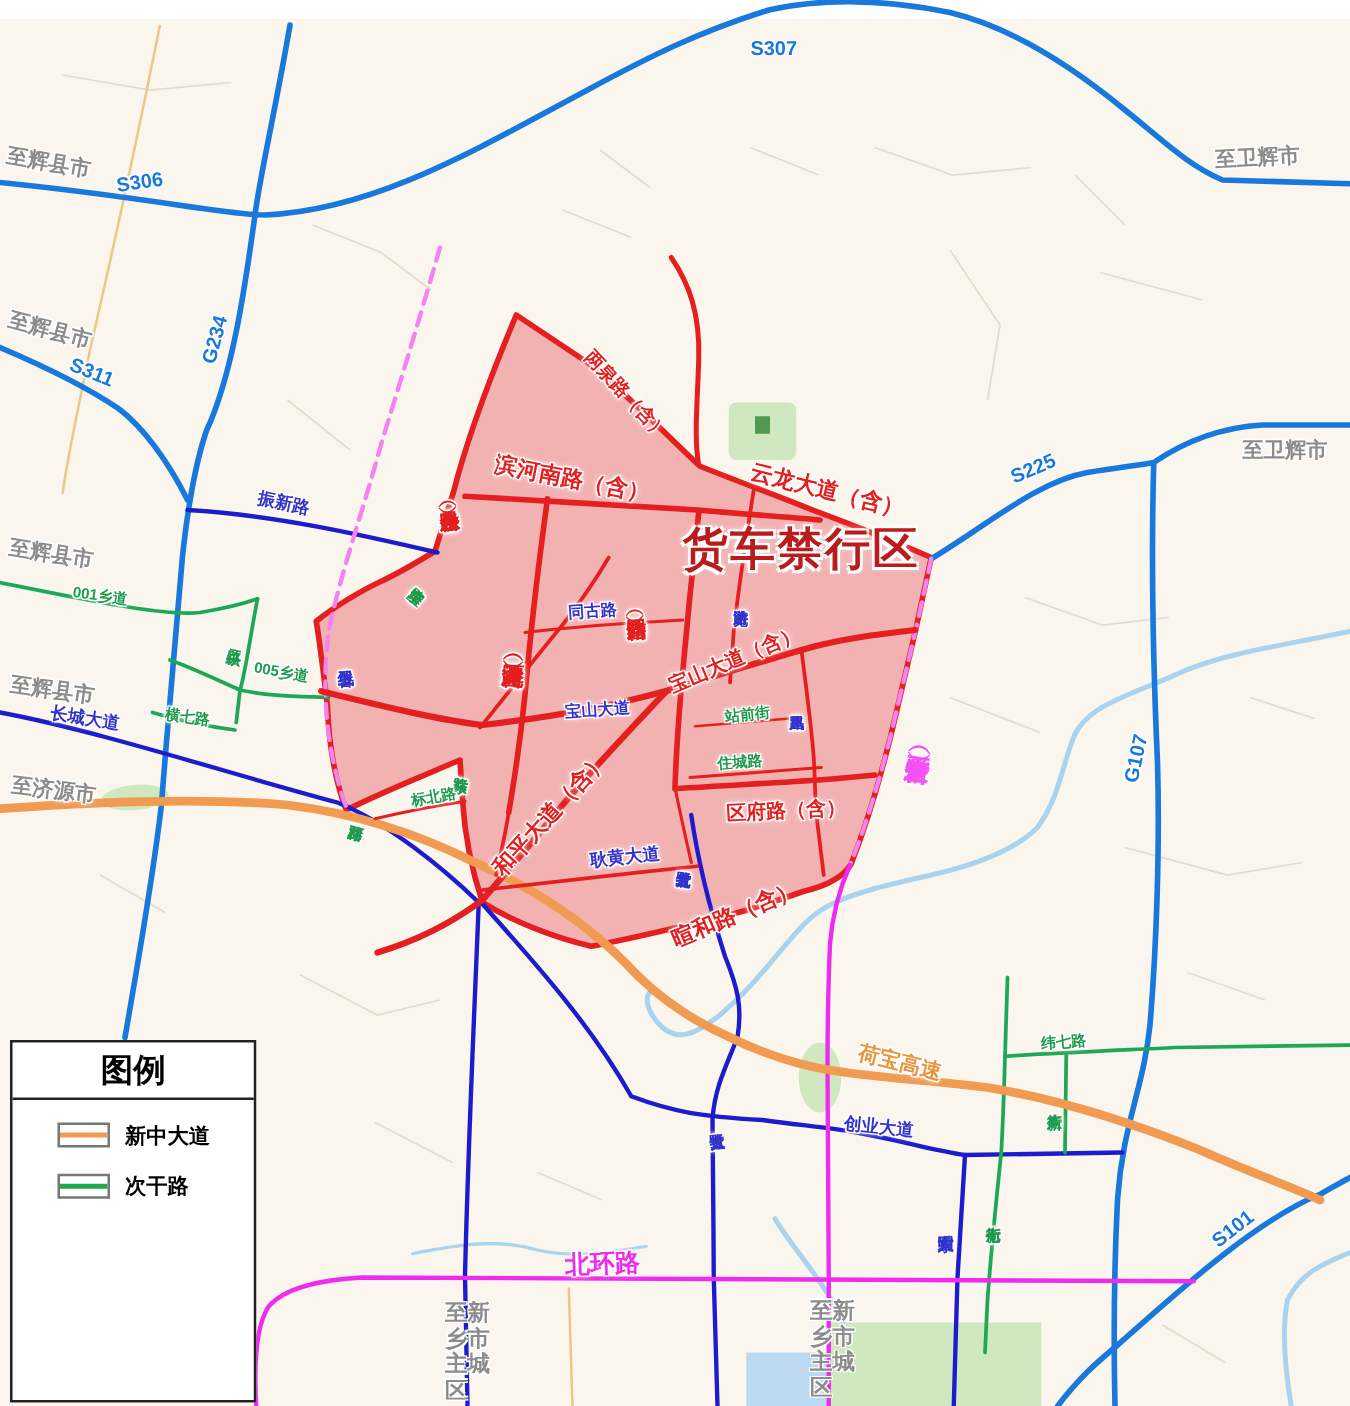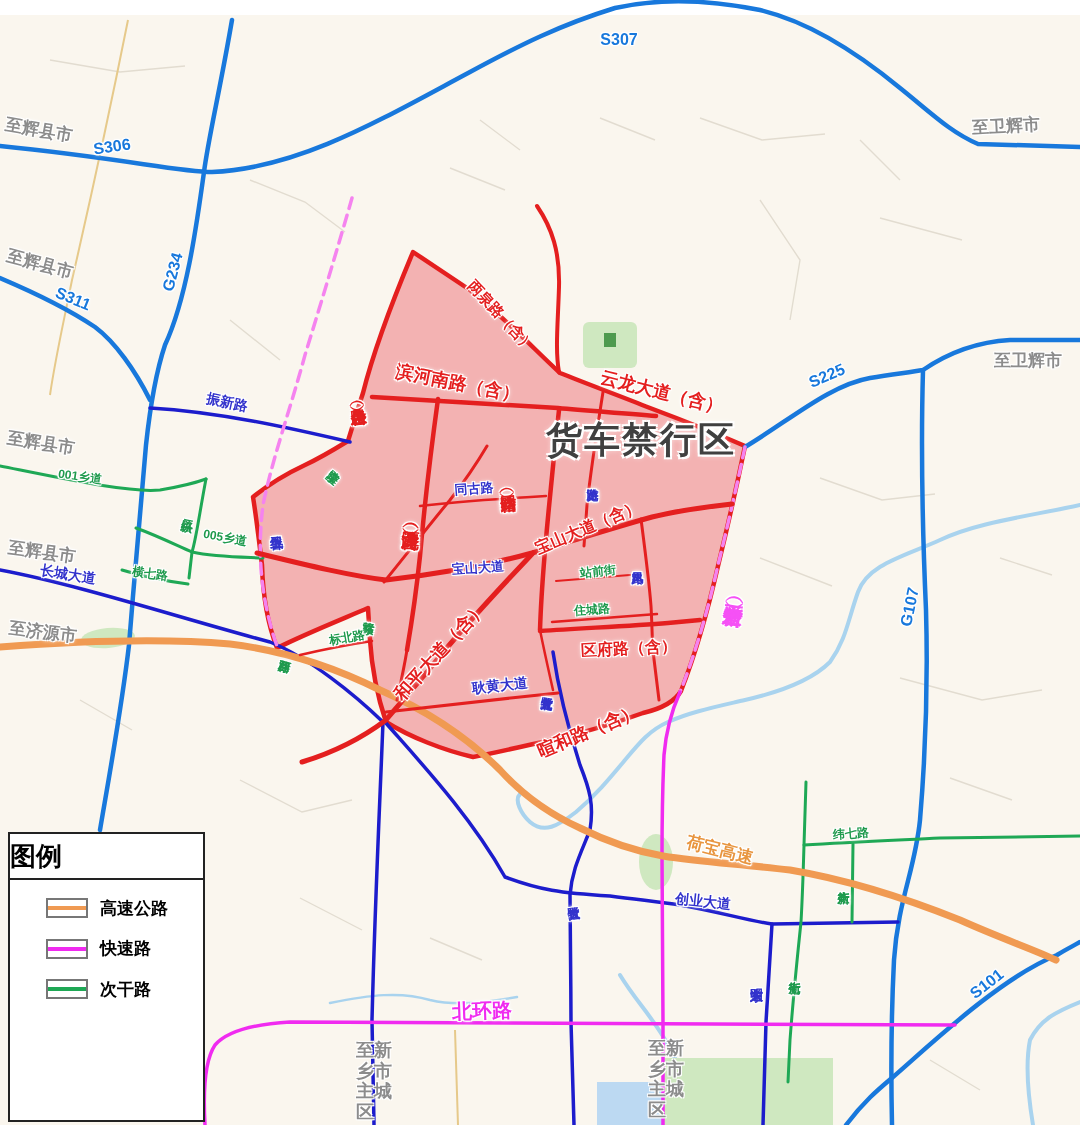--- a/index.html
+++ b/index.html
@@ -13,28 +13,28 @@
   .red-lg{color:#e41f1f;font-size:18px;}
   .red-md{color:#e41f1f;font-size:16px;}
   .red-sm{color:#e41f1f;font-size:15px;}
   .navy{color:#3333cc;font-size:14px;}
   .navy-sm{color:#3333cc;font-size:12px;}
   .grn{color:#1e9a4d;font-size:12px;}
   .mag{color:#f02bf0;font-size:17px;}
   .mag-lg{color:#f551f5;font-size:20px;}
   .org{color:#e8953f;font-size:17px;}
   .gray{color:#8c8c8c;font-size:17px;}
-  .title{color:#404040;font-size:36px;letter-spacing:2px;
+  .title{color:#b91c1c;font-size:36px;letter-spacing:2px;
          text-shadow:-2px -2px 0 #fff,2px -2px 0 #fff,-2px 2px 0 #fff,2px 2px 0 #fff,0 0 6px #fff;}
   .vblock{position:absolute;width:42px;white-space:normal;line-height:1.15;font-weight:bold;color:#8c8c8c;
           font-size:18px;text-shadow:-1px -1px 0 #fff,1px -1px 0 #fff,-1px 1px 0 #fff,1px 1px 0 #fff;}
   
   #legend{position:absolute;left:8px;top:832px;width:197px;height:290px;background:#ffffff;
           border:2px solid #222;box-sizing:border-box;}
-  #legend .ttl{height:44px;line-height:44px;text-align:left;font-size:26px;font-weight:bold;
+  #legend .ttl{height:44px;line-height:44px;text-align:center;font-size:26px;font-weight:bold;
                border-bottom:2px solid #222;color:#000;}
   .litem{display:flex;align-items:center;height:40.5px;padding-left:36px;}
   .sw{width:42px;height:20px;border:2px solid #777;background:#fff;box-sizing:border-box;
       display:flex;align-items:center;justify-content:center;margin-right:12px;flex:none;}
   .sw .line{width:100%;height:4px;}
   .sw .zrect{width:20px;height:10px;background:#f5b8b8;border:1.6px solid #e41f1f;}
   .c-hwy{background:#f09a52;} .c-trunk{background:#1878dc;} .c-fast{background:#f02bf0;}
   .c-major{background:#1c1ccc;} .c-sec{background:#1ea855;}
   .litem .lab{font-size:17px;font-weight:bold;color:#000;}
 </style>
@@ -210,27 +210,21 @@
 <div class="vblock" style="left:356px;top:1040px;">至新乡市主城区</div>
 <div class="vblock" style="left:648px;top:1038px;">至新乡市主城区</div>
 
 <div id="legend">
   <div class="ttl">图例</div>
   <div style="padding-top:8px;">
     <div class="litem">
       <span class="sw">
             <span class="line c-hwy"></span>
           </span>
-      <span class="lab">高速公路</span>
-    </div>
-    <div class="litem">
-      <span class="sw">
-            <span class="line c-fast"></span>
-          </span>
-      <span class="lab">快速路</span>
+      <span class="lab">新中大道</span>
     </div>
     <div class="litem">
       <span class="sw">
             <span class="line c-sec"></span>
           </span>
       <span class="lab">次干路</span>
     </div>
   </div>
 </div>
 

